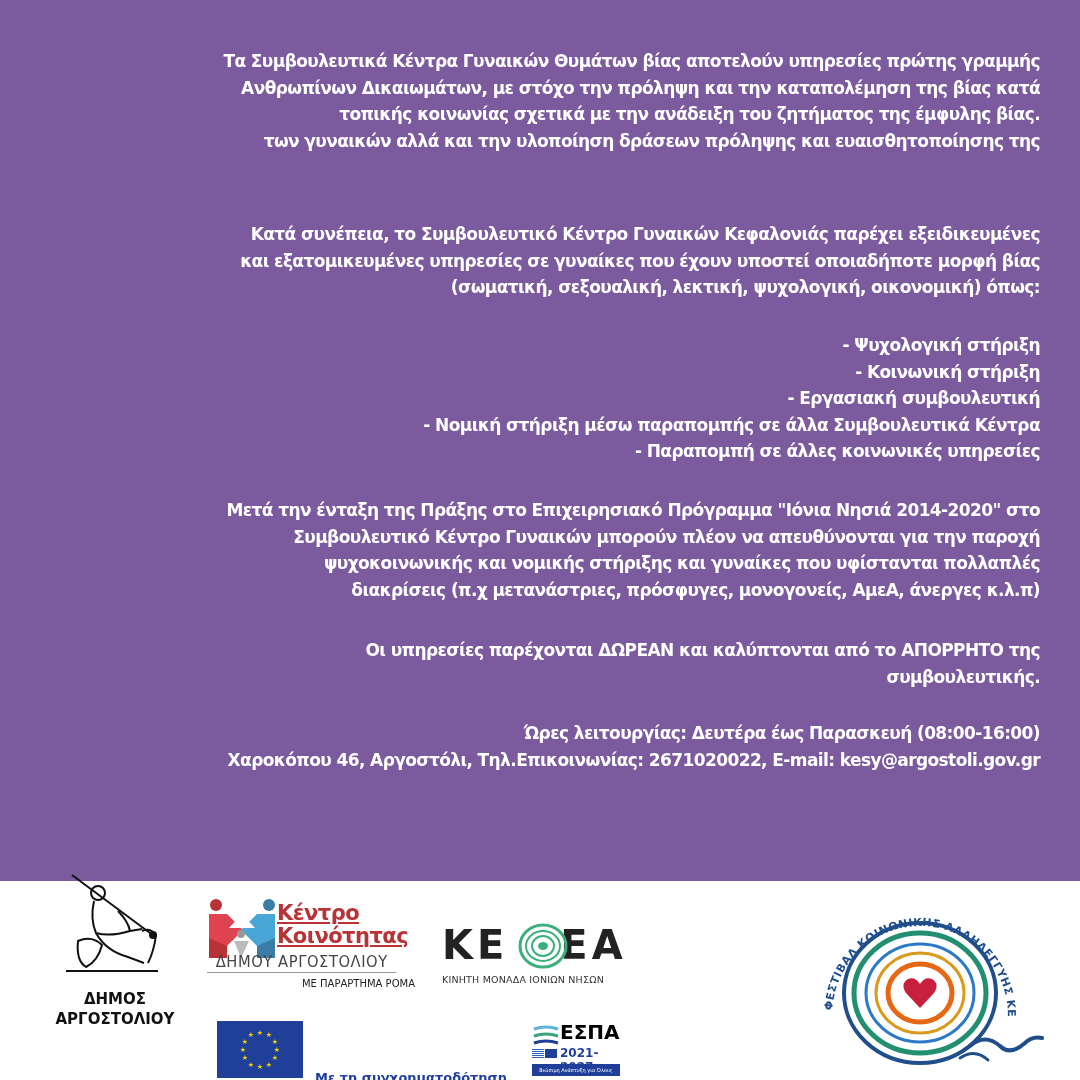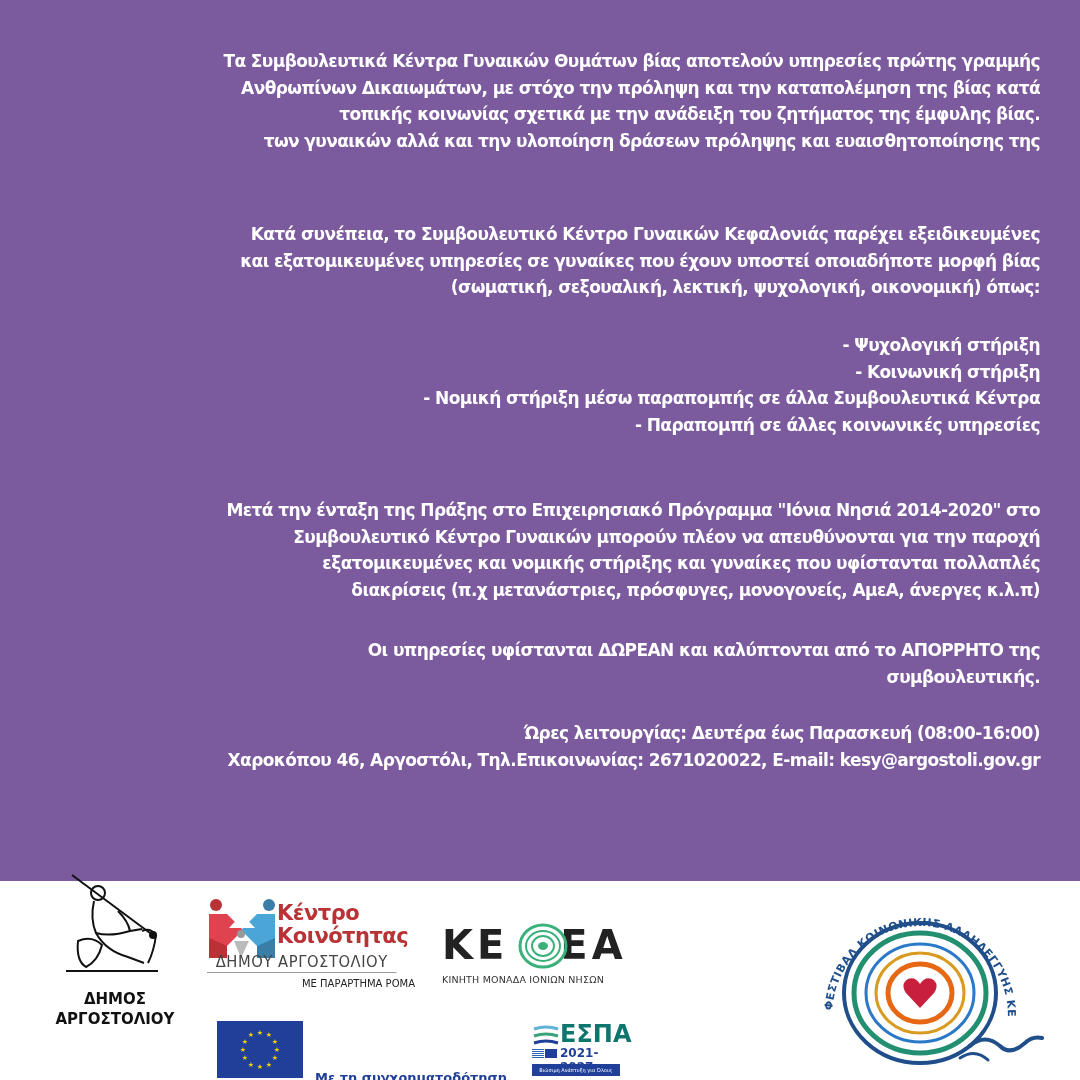--- a/index.html
+++ b/index.html
@@ -28,21 +28,21 @@
     position: absolute; left: 0; top: 118px; width: 150px; text-align: center;
     font-family: "DejaVu Sans", sans-serif; font-weight: bold; font-size: 15px; line-height: 20px;
     color: #111;
   }
 
   
   .kentro { position: absolute; left: 205px; top: 896px; width: 210px; height: 110px; }
   .kentro-title {
     position: absolute; left: 72px; top: 6px;
     font-family: "DejaVu Sans", sans-serif; font-weight: bold; color: #b83236;
-    font-size: 21px; line-height: 23px; letter-spacing: -0.5px;
+    font-size: 21px; line-height: 23px; letter-spacing: -0.5px; text-decoration: underline;
   }
   .kentro-sub {
     position: absolute; left: 2px; top: 56px; width: 206px; text-align: center;
     font-family: "DejaVu Sans", sans-serif; color: #444; font-size: 16px; letter-spacing: 0.6px;
     font-weight: normal; transform: scaleX(0.92); transform-origin: left;
     border-bottom: 1px solid #999; padding-bottom: 1px; white-space: nowrap;
   }
   .kentro-roma {
     position: absolute; left: 0; top: 82px; width: 210px; text-align: right;
     font-family: "DejaVu Sans", sans-serif; color: #222; font-size: 10px;
@@ -60,21 +60,21 @@
   }
 
   
   .eu-flag { position: absolute; left: 217px; top: 1021px; width: 86px; height: 57px; background: #1f3f99; }
   .eu-text {
     position: absolute; left: 315px; top: 1028px; font-family: "DejaVu Sans", sans-serif;
     color: #1f3f99; font-size: 13px; line-height: 20px; font-weight: bold; white-space: nowrap; margin-top: 40px;
   }
   
   .espa { position: absolute; left: 530px; top: 1022px; width: 92px; height: 55px; }
-  .espa-title { position: absolute; left: 30px; top: -2px; font-family: "DejaVu Sans", sans-serif; font-weight: bold; color: #0f766e; font-size: 24px; }
+  .espa-title { position: absolute; left: 30px; top: -2px; font-family: "DejaVu Sans", sans-serif; font-weight: bold; color: #000000; font-size: 20px; }
   .espa-years { position: absolute; left: 30px; top: 24px; font-family: "DejaVu Sans", sans-serif; font-weight: bold; color: #1f3f99; font-size: 12px; }
   .espa-band { position: absolute; left: 2px; top: 42px; width: 88px; height: 12px; background: #1f3f99; color: #fff; font-size: 5px; font-family: "DejaVu Sans", sans-serif; text-align: center; line-height: 12px; }
 
   
   .festival { position: absolute; left: 810px; top: 898px; width: 240px; height: 175px; }
 </style>
 </head>
 <body>
 
 <div class="panel"></div>
@@ -88,33 +88,34 @@
 
 <div class="text-block" style="top:221px">
   <div>Κατά συνέπεια, το Συμβουλευτικό Κέντρο Γυναικών Κεφαλονιάς παρέχει εξειδικευμένες</div>
   <div>και εξατομικευμένες υπηρεσίες σε γυναίκες που έχουν υποστεί οποιαδήποτε μορφή βίας</div>
   <div>(σωματική, σεξουαλική, λεκτική, ψυχολογική, οικονομική) όπως:</div>
 </div>
 
 <div class="text-block" style="top:332px">
   <div>- Ψυχολογική στήριξη</div>
   <div>- Κοινωνική στήριξη</div>
+  <div>- Εργασιακή συμβουλευτική</div>
   <div>- Νομική στήριξη μέσω παραπομπής σε άλλα Συμβουλευτικά Κέντρα</div>
   <div>- Παραπομπή σε άλλες κοινωνικές υπηρεσίες</div>
 </div>
 
 <div class="text-block" style="top:497px">
   <div>Μετά την ένταξη της Πράξης στο Επιχειρησιακό Πρόγραμμα "Ιόνια Νησιά 2014-2020" στο</div>
   <div>Συμβουλευτικό Κέντρο Γυναικών μπορούν πλέον να απευθύνονται για την παροχή</div>
-  <div>εξατομικευμένες και νομικής στήριξης και γυναίκες που υφίστανται πολλαπλές</div>
+  <div>ψυχοκοινωνικής και νομικής στήριξης και γυναίκες που υφίστανται πολλαπλές</div>
   <div>διακρίσεις (π.χ μετανάστριες, πρόσφυγες, μονογονείς, ΑμεΑ, άνεργες κ.λ.π)</div>
 </div>
 
 <div class="text-block" style="top:637px">
-  <div>Οι υπηρεσίες υφίστανται ΔΩΡΕΑΝ και καλύπτονται από το ΑΠΟΡΡΗΤΟ της</div>
+  <div>Οι υπηρεσίες παρέχονται ΔΩΡΕΑΝ και καλύπτονται από το ΑΠΟΡΡΗΤΟ της</div>
   <div>συμβουλευτικής.</div>
 </div>
 
 <div class="text-block" style="top:720px">
   <div>Ώρες λειτουργίας: Δευτέρα έως Παρασκευή (08:00-16:00)</div>
   <div>Χαροκόπου 46, Αργοστόλι, Τηλ.Επικοινωνίας: 2671020022, E-mail: kesy@argostoli.gov.gr</div>
 </div>
 
 <div class="footer"></div>
 

